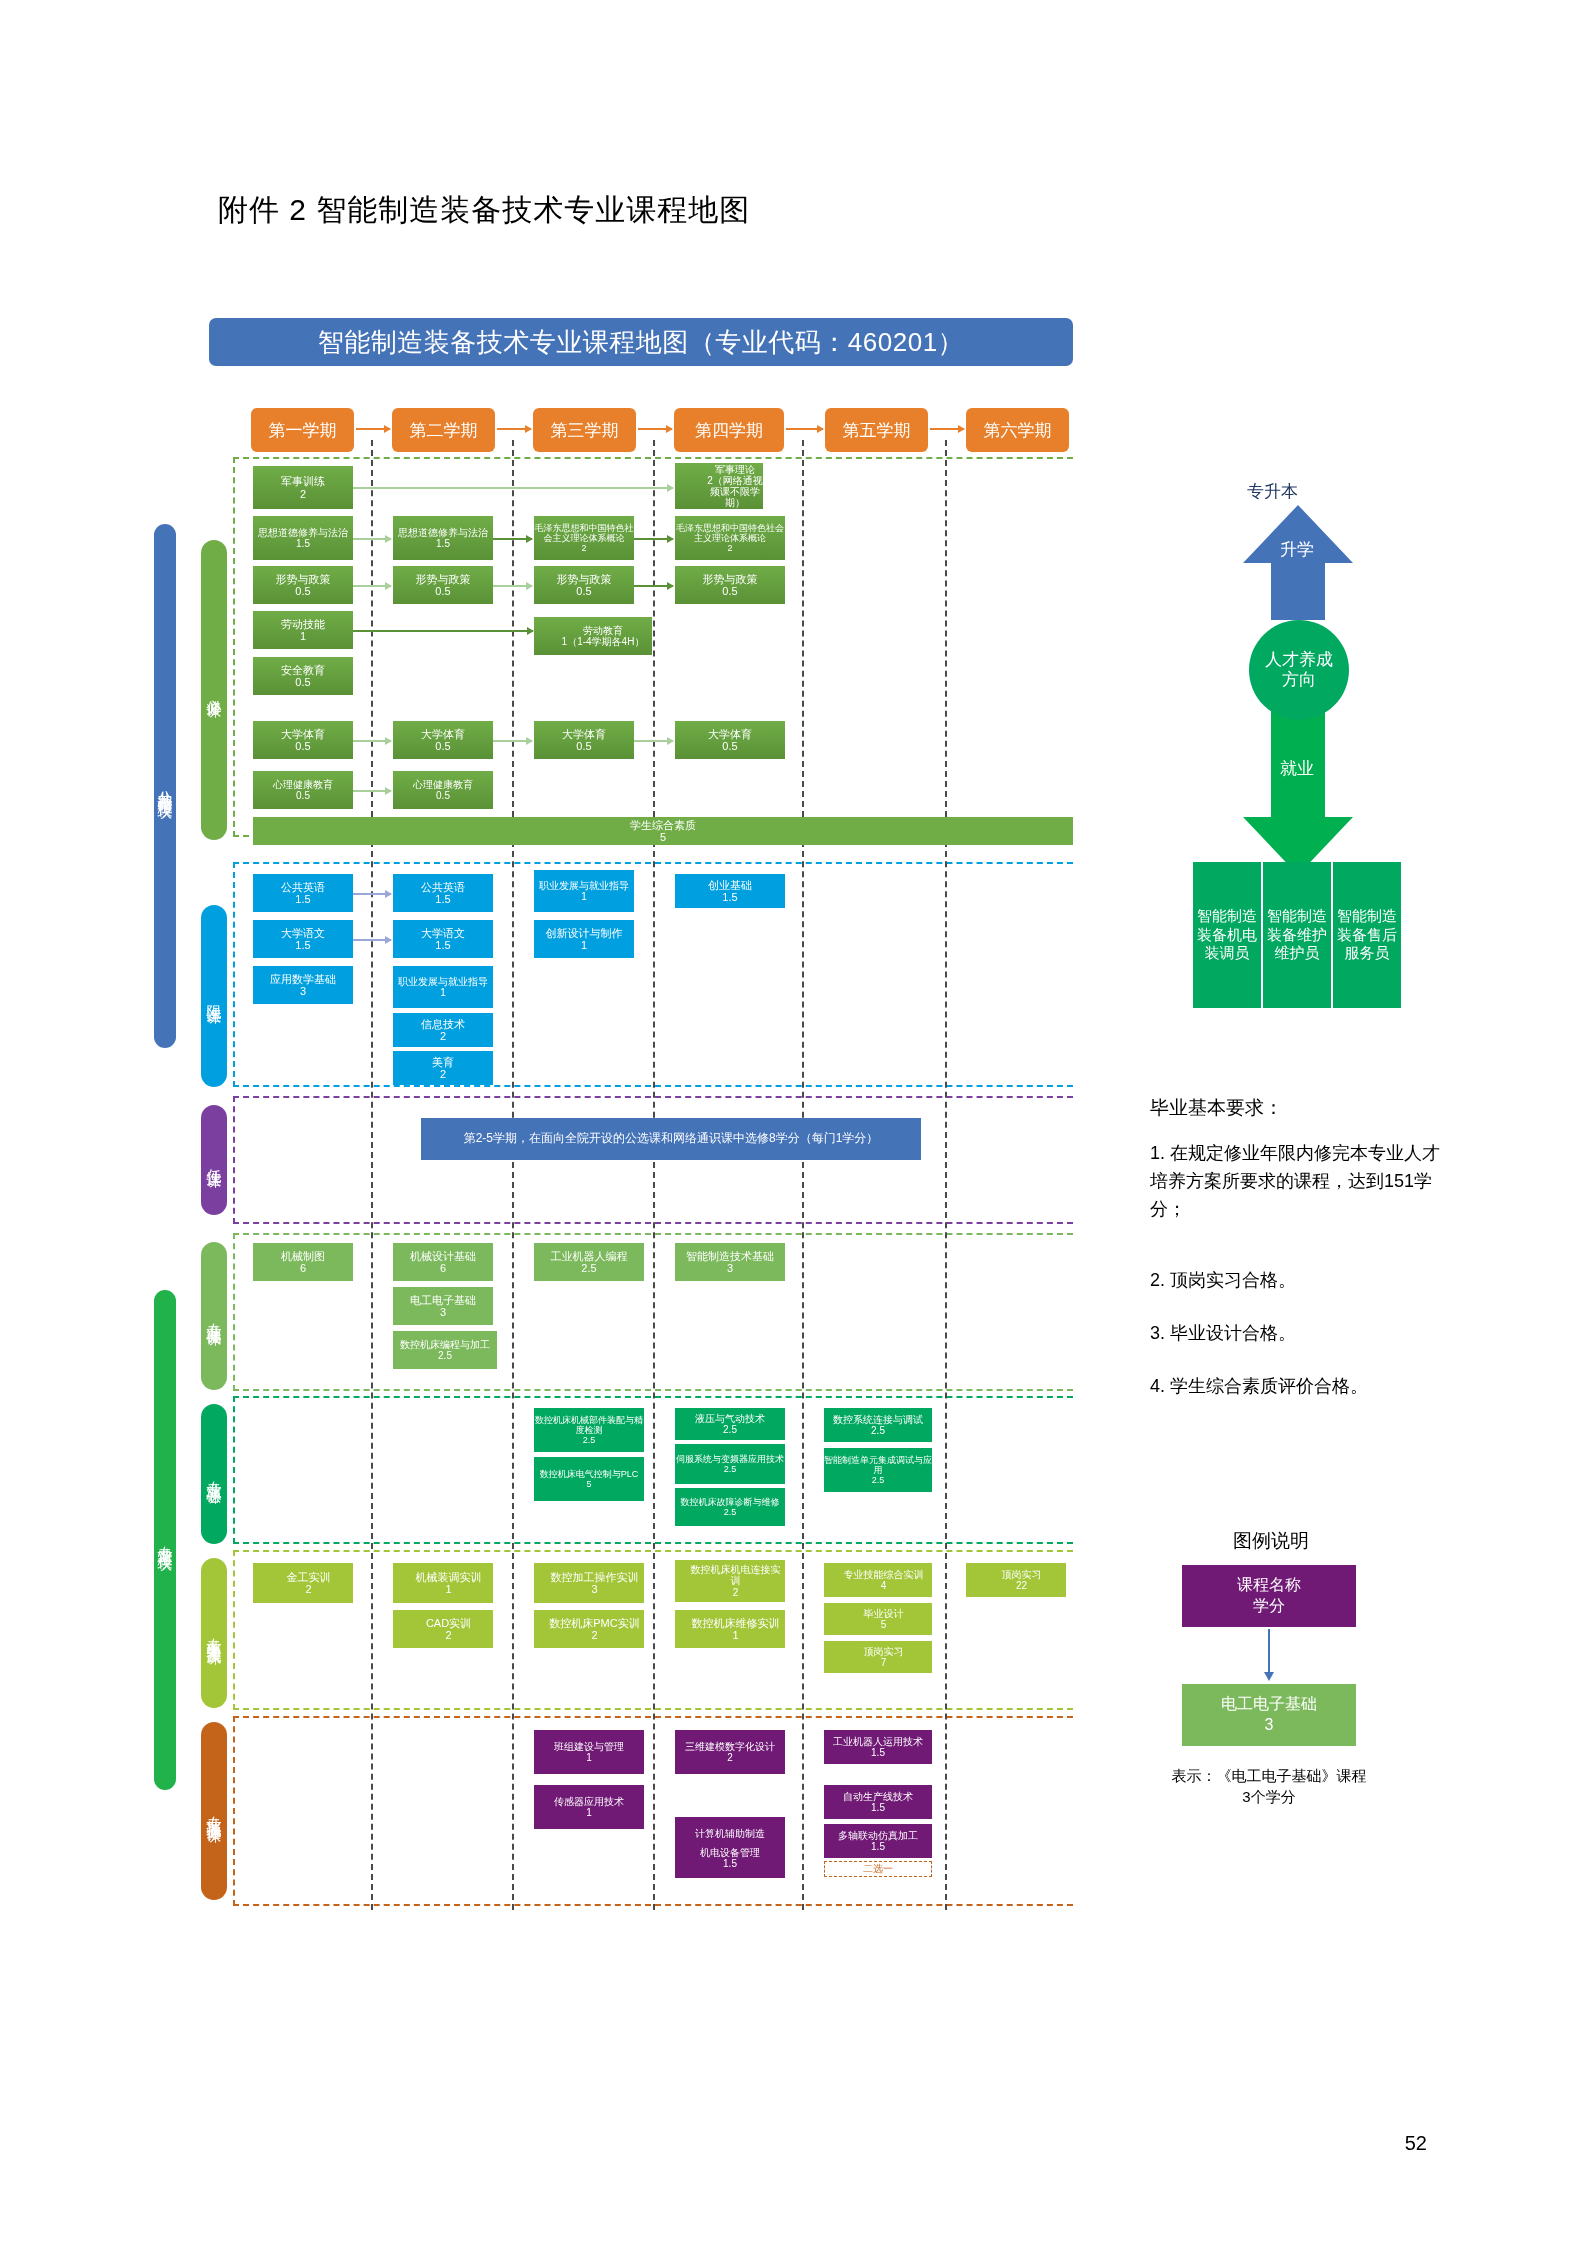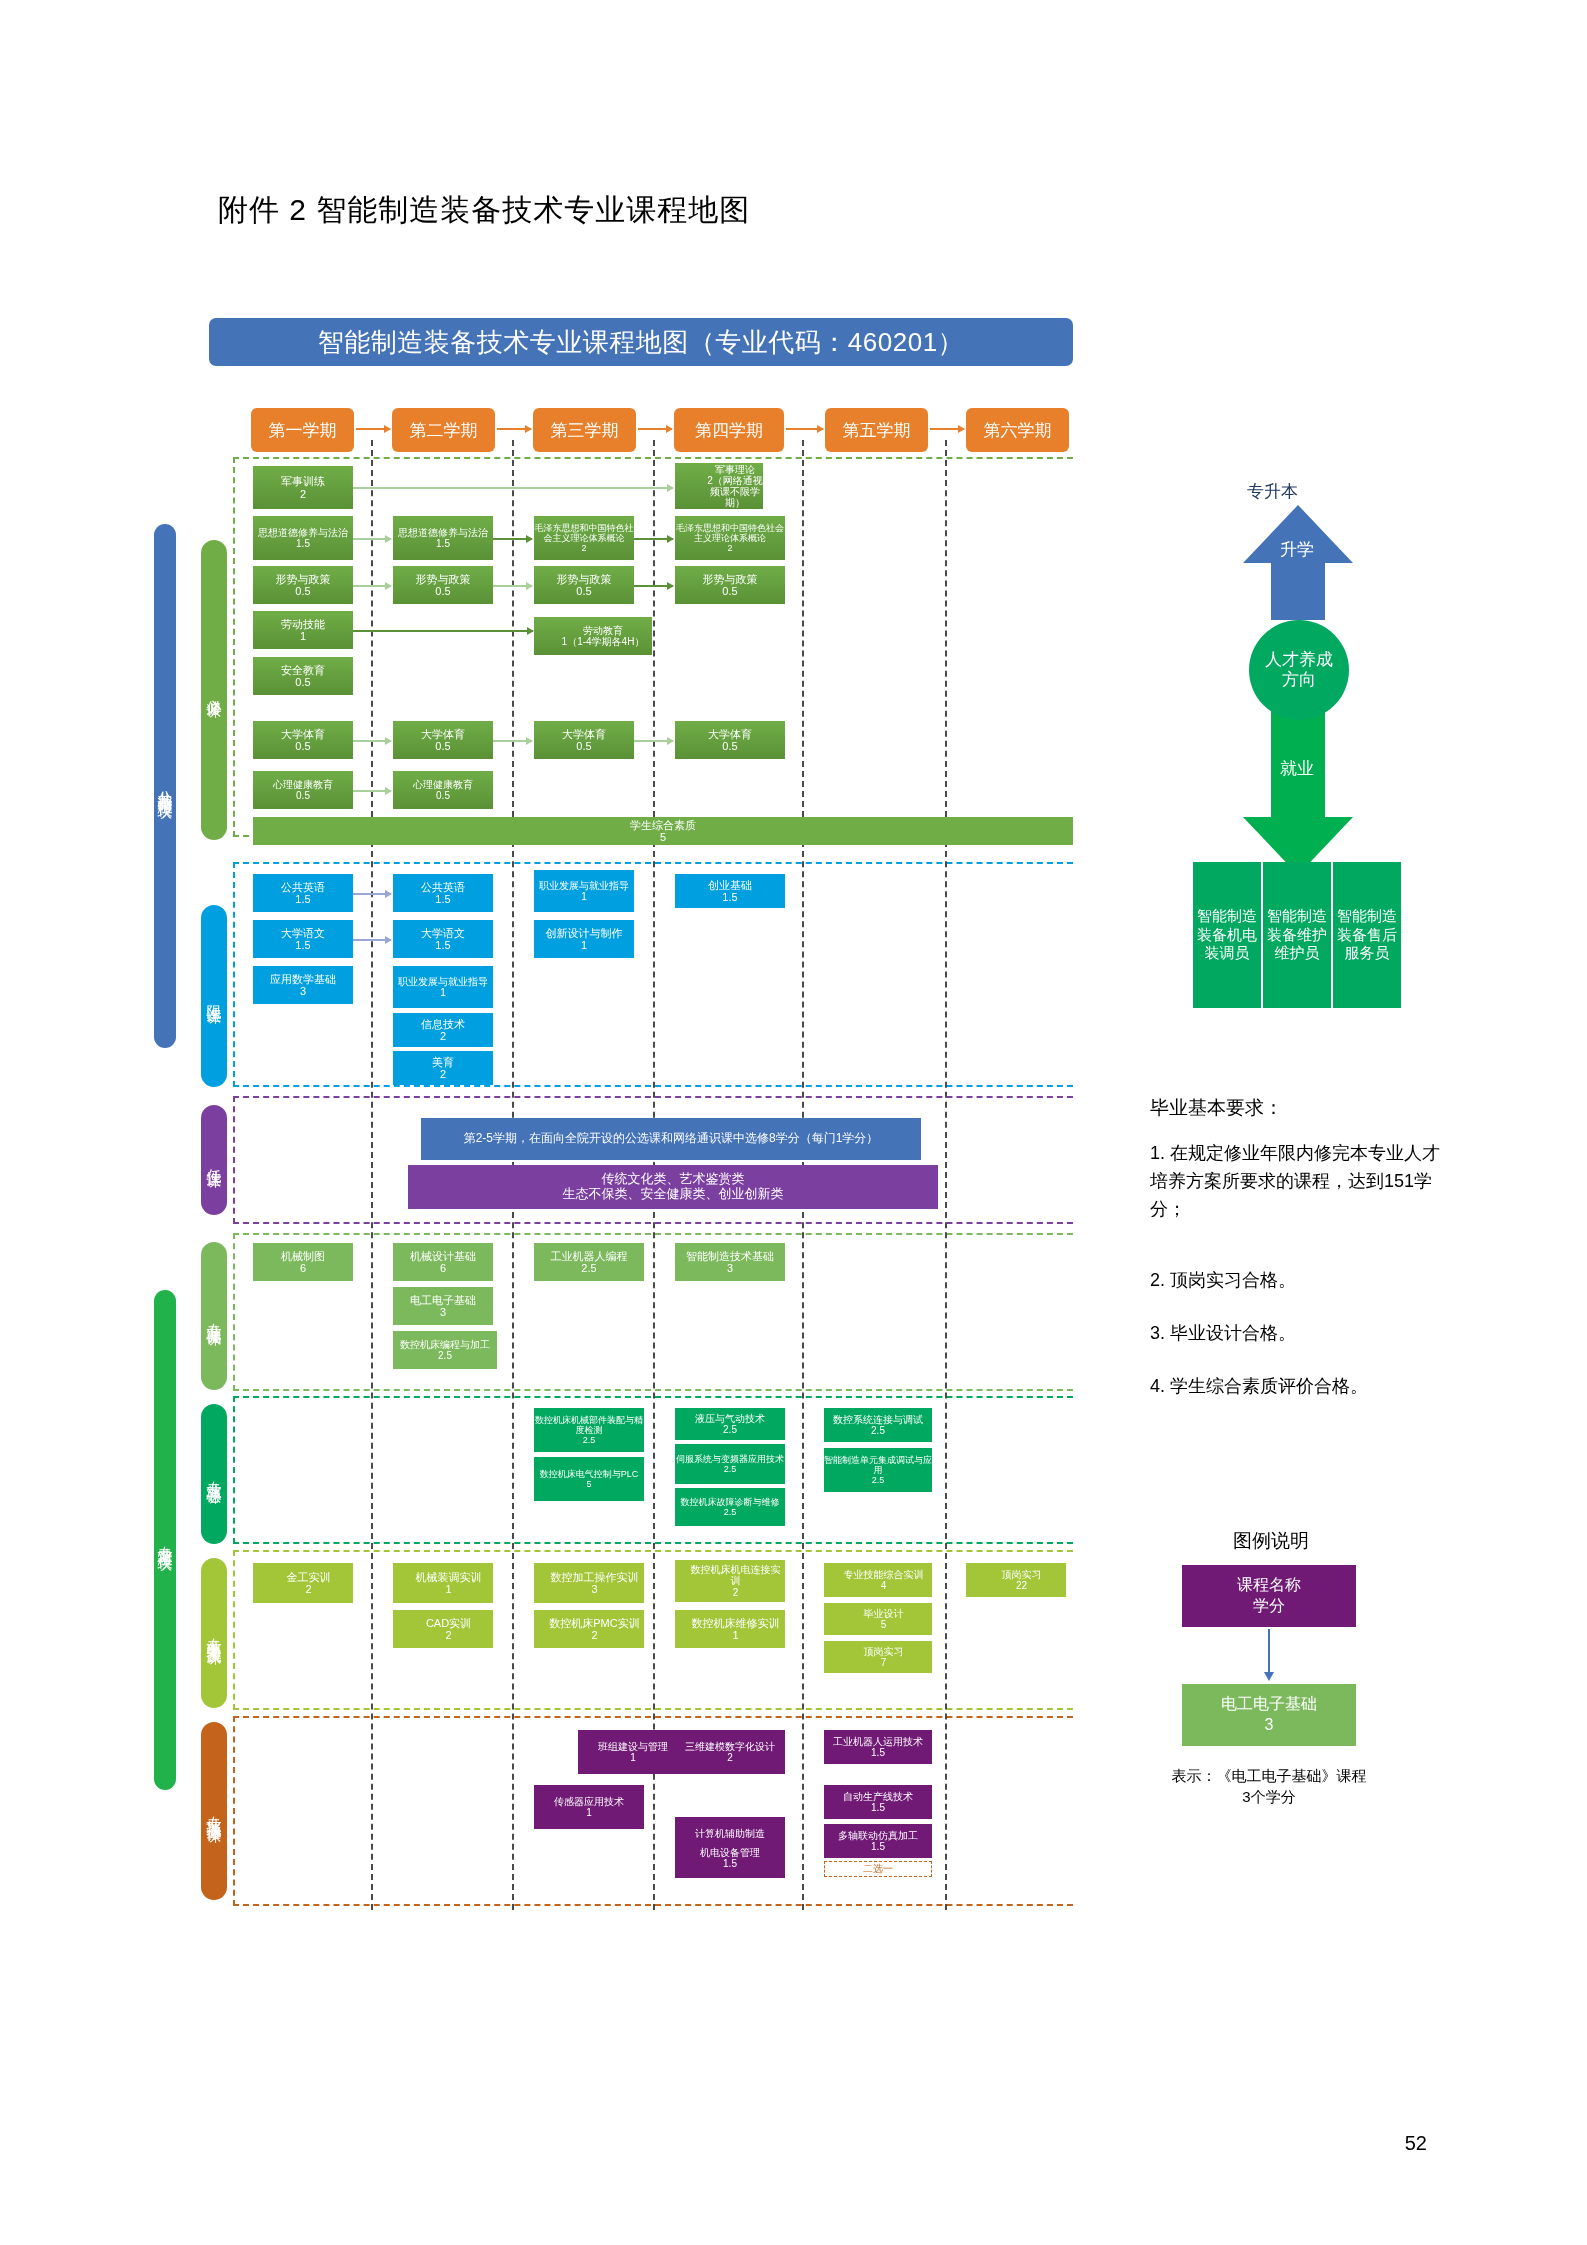--- a/index.html
+++ b/index.html
@@ -284,24 +284,20 @@
 
   <div class="cbox c-blue" style="left:675px;top:874px;width:110px;height:34px;font-size:11px;">
     <span class="nm">创业基础</span>
     <span class="cr">1.5</span>
   </div>
 
   <div class="arw" style="left:353px;top:893px;width:38px;background:#9aa7d6;color:#9aa7d6;"></div>
   <div class="arw" style="left:353px;top:939px;width:38px;background:#9aa7d6;color:#9aa7d6;"></div>
 
   <div class="cbox c-bluebar" style="left:421px;top:1118px;width:500px;height:42px;font-size:12px;color:#fff;">第2-5学期，在面向全院开设的公选课和网络通识课中选修8学分（每门1学分）</div>
-  <div class="cbox c-purple" style="left:408px;top:1165px;width:530px;height:44px;font-size:13px;">
-    <span class="nm">传统文化类、艺术鉴赏类</span>
-    <span class="cr">生态不保类、安全健康类、创业创新类</span>
-  </div>
 
   <div class="cbox c-lgreen" style="left:253px;top:1243px;width:100px;height:38px;font-size:11px;">
     <span class="nm">机械制图</span>
     <span class="cr">6</span>
   </div>
   <div class="cbox c-lgreen" style="left:393px;top:1243px;width:100px;height:38px;font-size:11px;">
     <span class="nm">机械设计基础</span>
     <span class="cr">6</span>
   </div>
   <div class="cbox c-lgreen" style="left:393px;top:1287px;width:100px;height:38px;font-size:11px;">
@@ -388,21 +384,21 @@
   </div>
   <div class="cbox c-ygreen" style="left:824px;top:1641px;width:108px;height:32px;font-size:10px;">
     <span class="nm">顶岗实习</span>
     <span class="cr">7</span>
   </div>
   <div class="cbox c-ygreen" style="left:966px;top:1563px;width:100px;height:34px;font-size:10px;">
     <span class="nm">顶岗实习</span>
     <span class="cr">22</span>
   </div>
 
-  <div class="cbox c-orange" style="left:534px;top:1730px;width:110px;height:44px;font-size:10px;margin-left:44px;">
+  <div class="cbox c-orange" style="left:534px;top:1730px;width:110px;height:44px;font-size:10px;">
     <span class="nm">班组建设与管理</span>
     <span class="cr">1</span>
   </div>
   <div class="cbox c-orange" style="left:534px;top:1785px;width:110px;height:44px;font-size:10px;">
     <span class="nm">传感器应用技术</span>
     <span class="cr">1</span>
   </div>
   <div class="cbox c-orange" style="left:675px;top:1730px;width:110px;height:44px;font-size:10px;">
     <span class="nm">三维建模数字化设计</span>
     <span class="cr">2</span>

